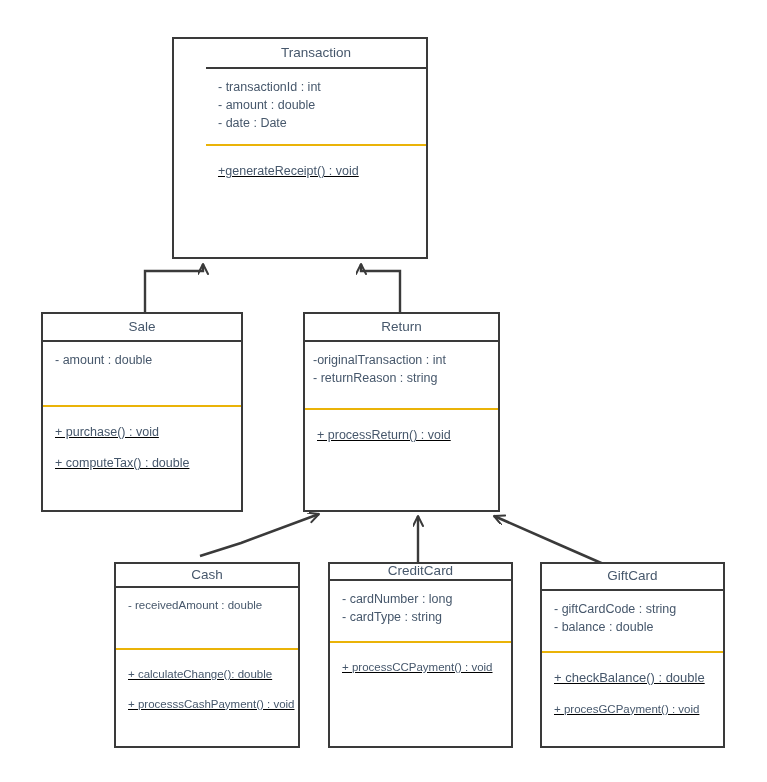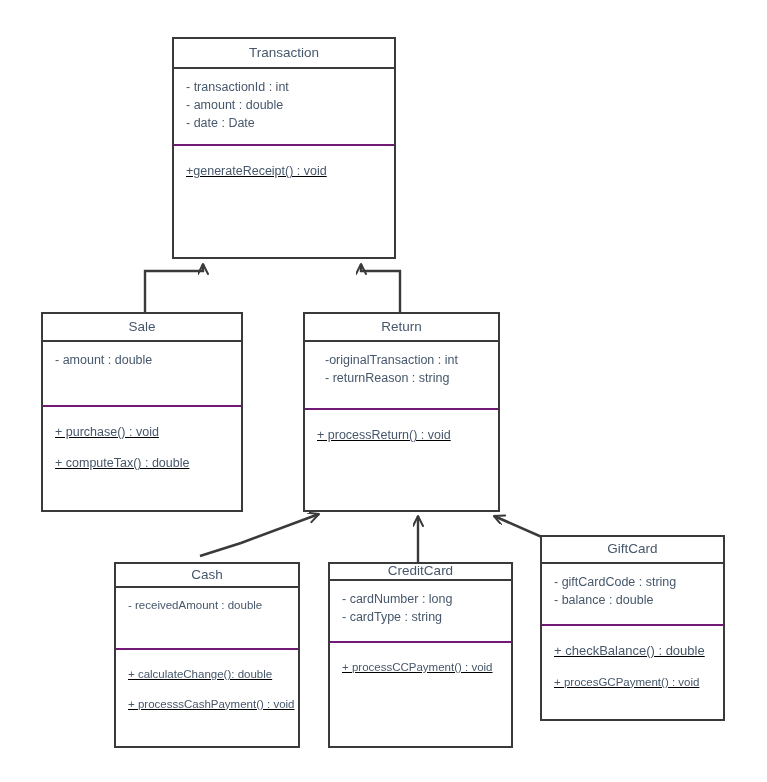--- a/index.html
+++ b/index.html
@@ -44,21 +44,21 @@
     font-size: 13.5px;
     line-height: 1.2;
     display: flex;
     align-items: center;
     justify-content: center;
     border-bottom: 2px solid #3a3a3a;
     flex: none;
   }
   .uml-attrs {
     box-sizing: border-box;
-    border-bottom: 2px solid #701a75;
+    border-bottom: 2px solid #eab308;
     padding: 9px 12px 6px 12px;
     flex: none;
   }
   .uml-ops {
     box-sizing: border-box;
     padding: 16px 12px 6px 12px;
     flex: 1 1 auto;
     text-decoration: underline;
   }
   .member {
@@ -86,21 +86,21 @@
 
     <polyline points="400,312 400,271 361,271 361,264" fill="none" stroke="#3a3a3a" stroke-width="2.4" marker-end="url(#openArrow)"></polyline>
 
     <polyline points="200,556 241,543 319,514" fill="none" stroke="#3a3a3a" stroke-width="2.6" marker-end="url(#openArrow)"></polyline>
 
     <polyline points="418,562 418,516" fill="none" stroke="#3a3a3a" stroke-width="2.4" marker-end="url(#openArrow)"></polyline>
 
     <polyline points="608,566 560,545 494,516" fill="none" stroke="#3a3a3a" stroke-width="2.6" marker-end="url(#openArrow)"></polyline>
   </svg>
 
-  <div class="uml-class" style="left:172px; top:37px; width:224px; height:222px;">
+  <div class="uml-class" style="left:172px; top:37px; width:256px; height:222px;padding-left:32px;">
     <div class="uml-name" style="height:30px;">Transaction</div>
     <div class="uml-attrs" style="height:77px;">
       <div class="member">- transactionId : int</div>
       <div class="member">- amount : double</div>
       <div class="member">- date : Date</div>
     </div>
     <div class="uml-ops">
       <div class="member">+generateReceipt() : void</div>
     </div>
   </div>
@@ -111,21 +111,21 @@
       <div class="member">- amount : double</div>
     </div>
     <div class="uml-ops">
       <div class="member">+  purchase() : void</div>
       <div class="member">+  computeTax() : double</div>
     </div>
   </div>
 
   <div class="uml-class" style="left:303px; top:312px; width:197px; height:200px;">
     <div class="uml-name" style="height:28px;">Return</div>
-    <div class="uml-attrs" style="height:68px; padding-left:20px;">
+    <div class="uml-attrs" style="height:68px; padding-left:8px;">
       <div class="member">-originalTransaction : int</div>
       <div class="member">-  returnReason : string</div>
     </div>
     <div class="uml-ops">
       <div class="member">+  processReturn() : void</div>
     </div>
   </div>
 
   <div class="uml-class" style="left:114px; top:562px; width:186px; height:186px;">
     <div class="uml-name" style="height:24px;">Cash</div>
@@ -142,21 +142,21 @@
     <div class="uml-name" style="height:17px;">CreditCard</div>
     <div class="uml-attrs" style="height:62px;">
       <div class="member">-  cardNumber : long</div>
       <div class="member">-  cardType : string</div>
     </div>
     <div class="uml-ops">
       <div class="member" style="font-size:11.5px;">+  processCCPayment() : void</div>
     </div>
   </div>
 
-  <div class="uml-class" style="left:540px; top:535px; width:185px; height:186px;">
+  <div class="uml-class" style="left:540px; top:562px; width:185px; height:186px;">
     <div class="uml-name" style="height:27px;">GiftCard</div>
     <div class="uml-attrs" style="height:62px;">
       <div class="member">-  giftCardCode : string</div>
       <div class="member">-  balance : double</div>
     </div>
     <div class="uml-ops">
       <div class="member" style="font-size:13px;">+  checkBalance() : double</div>
       <div class="member" style="font-size:11.5px;">+  procesGCPayment() : void</div>
     </div>
   </div>

